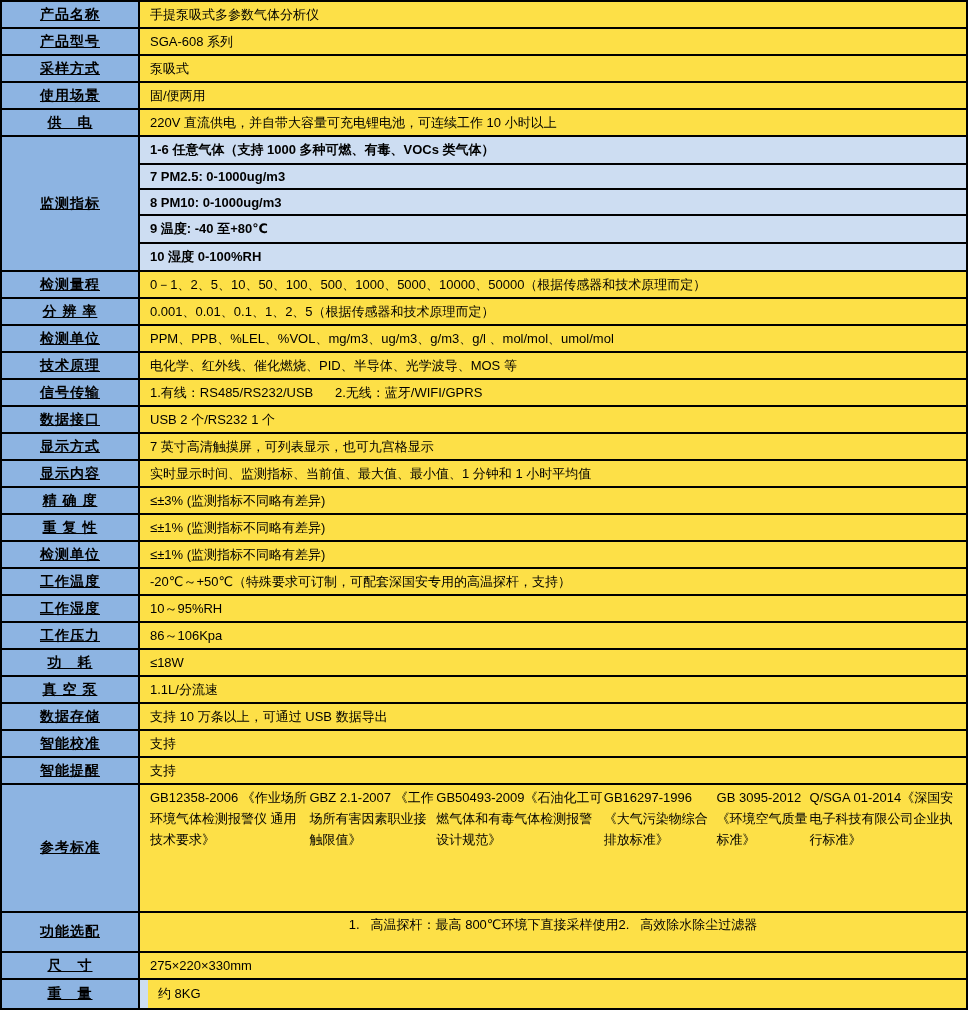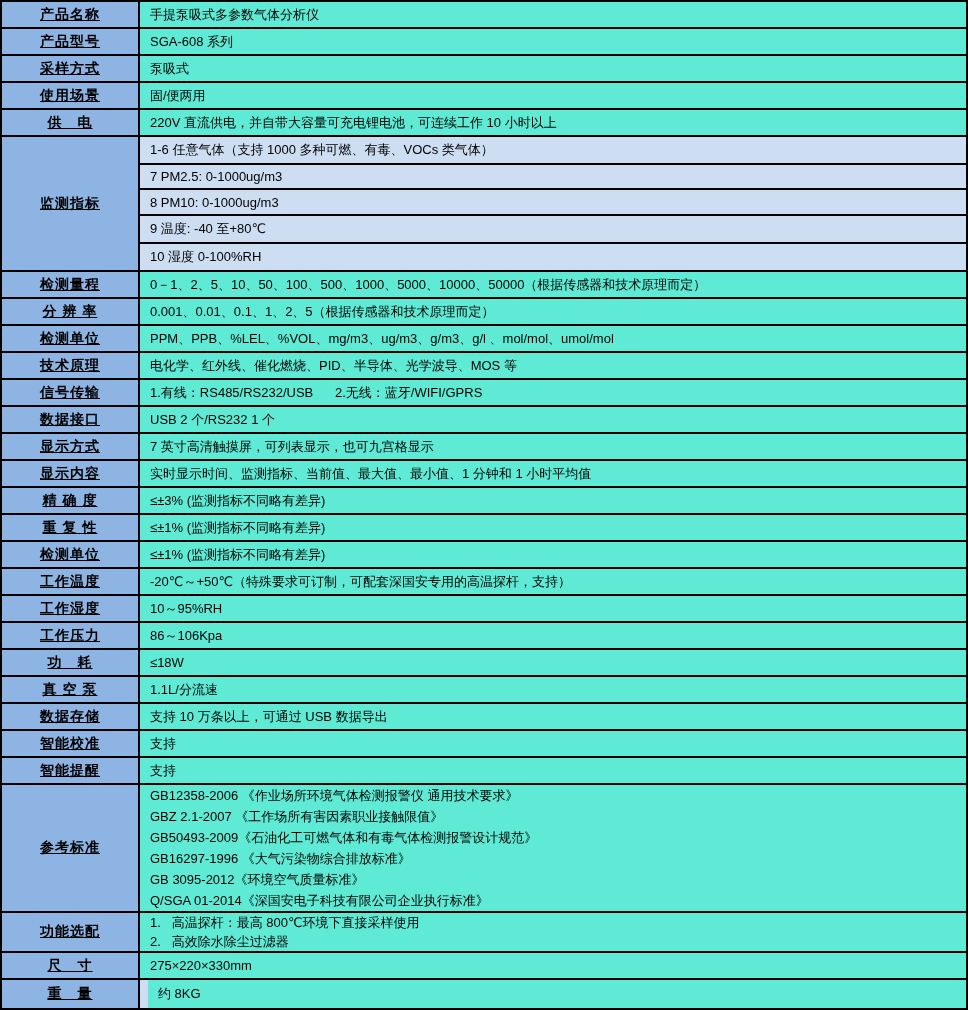--- a/index.html
+++ b/index.html
@@ -30,21 +30,21 @@
     align-items: center;
     justify-content: center;
     font-weight: bold;
     font-size: 14px;
     letter-spacing: 1px;
     text-align: center;
     text-decoration: underline;
   }
   .value-cell {
     flex: 1 1 auto;
-    background: #5eead4;
+    background: #fde047;
     display: flex;
     align-items: center;
     padding: 0 10px;
     font-size: 13px;
     white-space: pre-wrap;
     overflow: hidden;
   }
   .h-std { height: 27px; }
   .row-indicators { height: 135px; }
   .row-standards { height: 128px; }
@@ -56,24 +56,25 @@
   }
   .sub-cell {
     flex: 1 1 auto;
     border-bottom: 2px solid #000;
     display: flex;
     align-items: center;
     padding: 0 10px;
     font-size: 13px;
     white-space: pre-wrap;
     background: #CDDDF2;
+    font-weight: bold;
   }
   .sub-cell:last-child { border-bottom: none; }
   .value-cell.multiline {
-    flex-direction: column;
+    flex-direction: row;
     align-items: flex-start;
     justify-content: center;
     padding: 2px 10px;
   }
   .line {
     line-height: 21px;
     font-size: 13px;
     white-space: pre-wrap;
   }
   .value-cell.options .line { line-height: 19px; }

